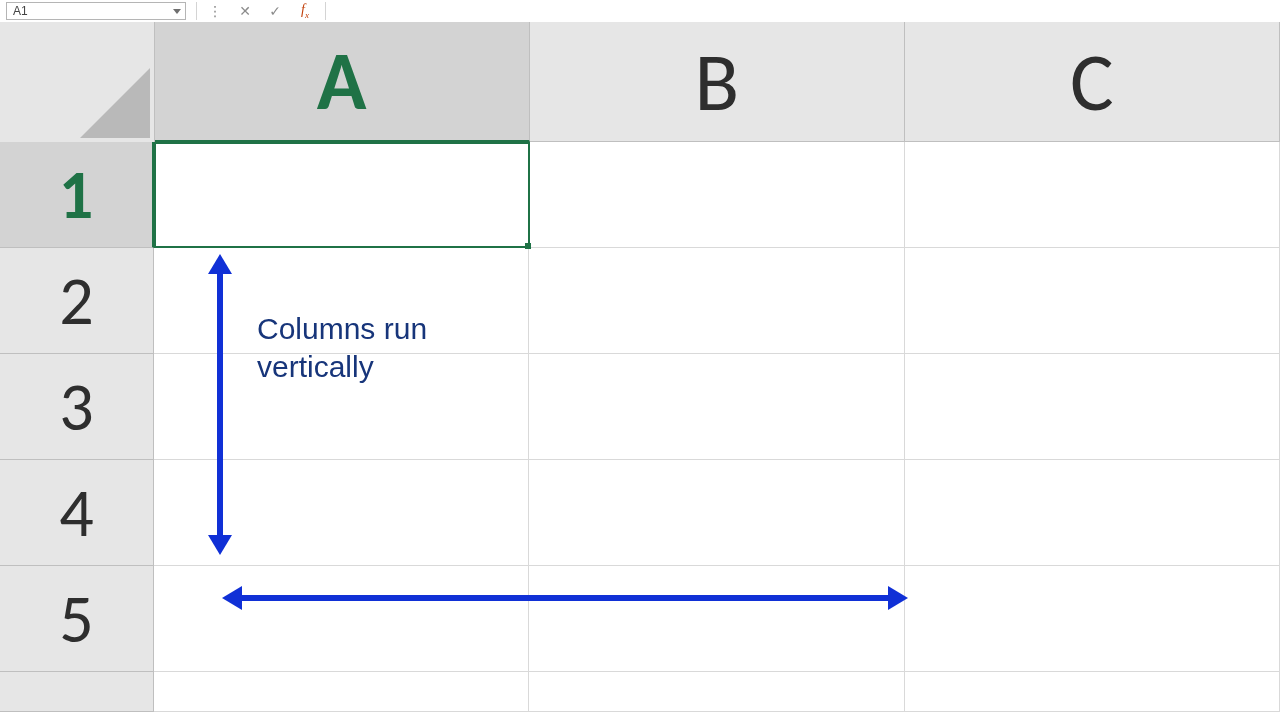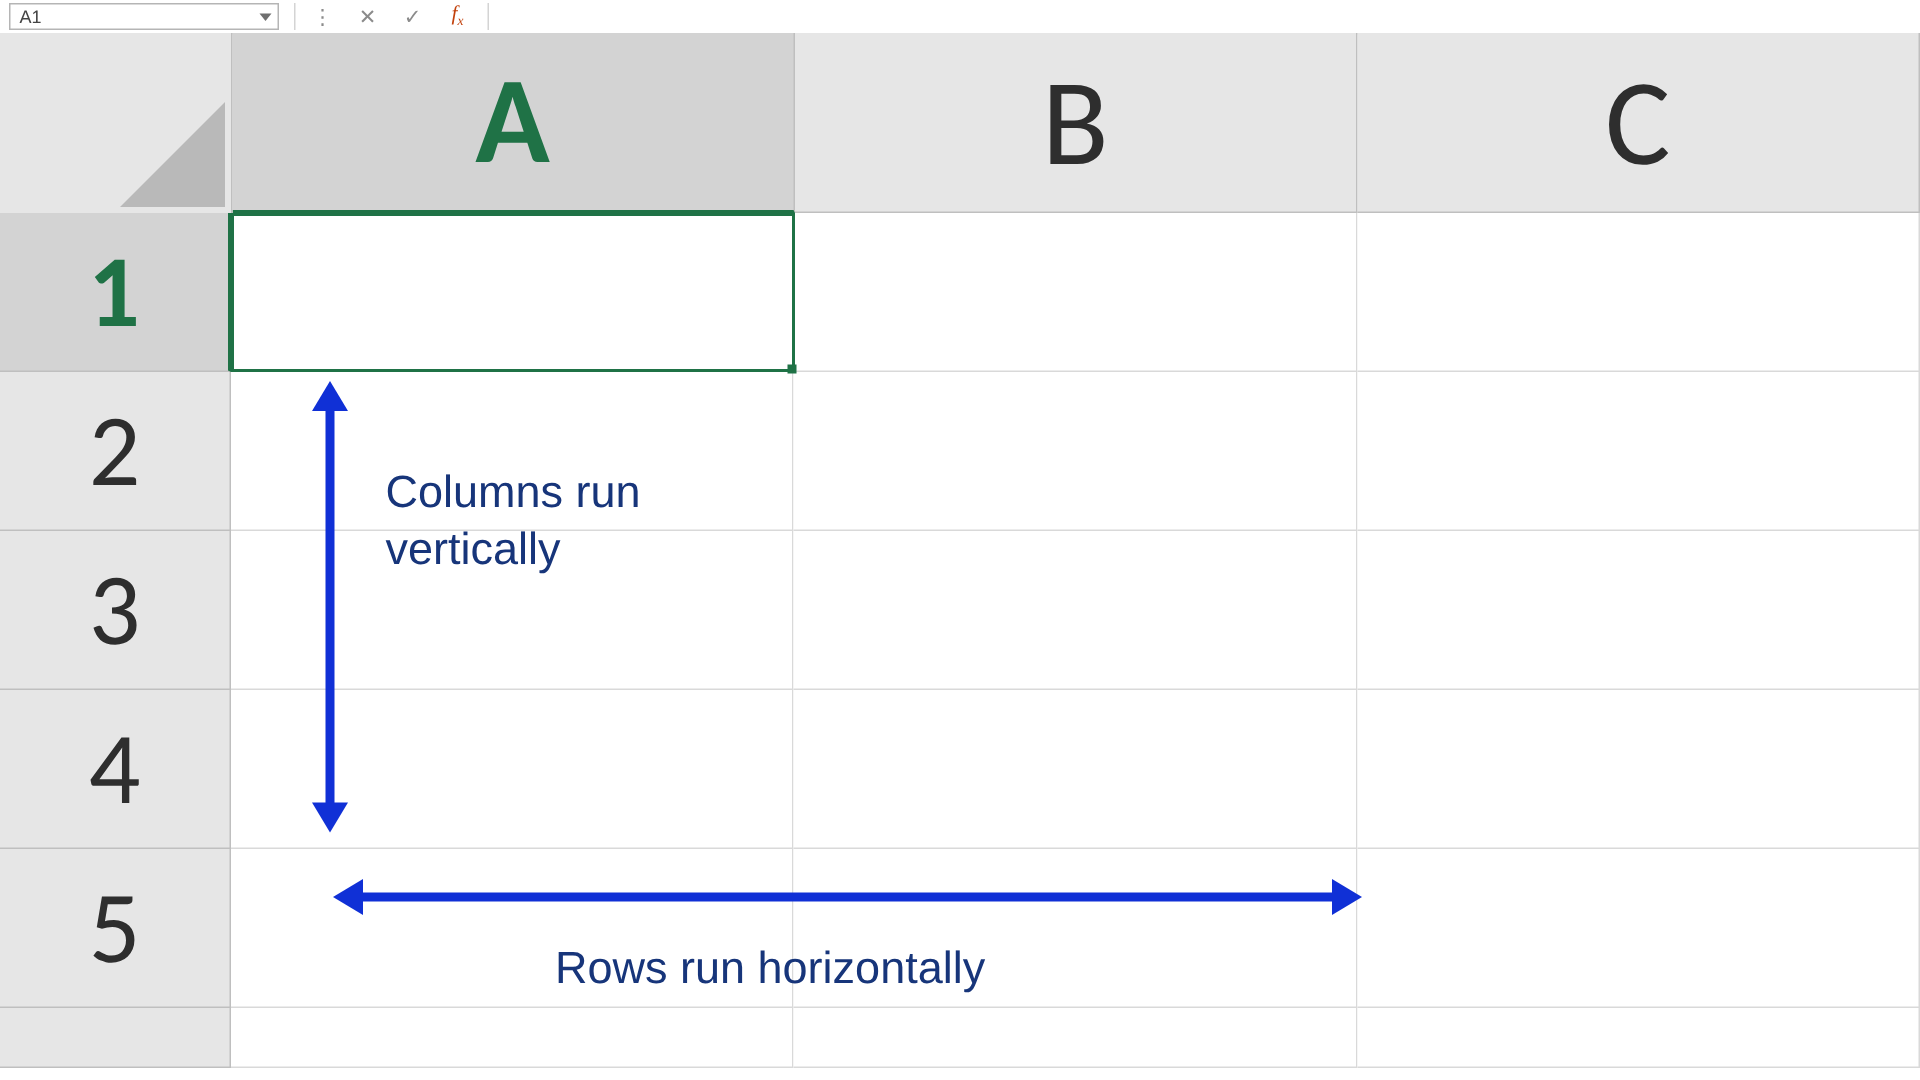--- a/index.html
+++ b/index.html
@@ -284,14 +284,13 @@
   </div>
 
   <div class="sel-box"></div>
 </div>
 
 <div class="anno">
   <div class="arrow-v"></div>
   <div class="anno-text anno-cols">Columns run vertically</div>
 
   <div class="arrow-h"></div>
-  <div class="anno-text anno-rows">Rows run horizontally</div>
 </div>
 
 </body></html>

